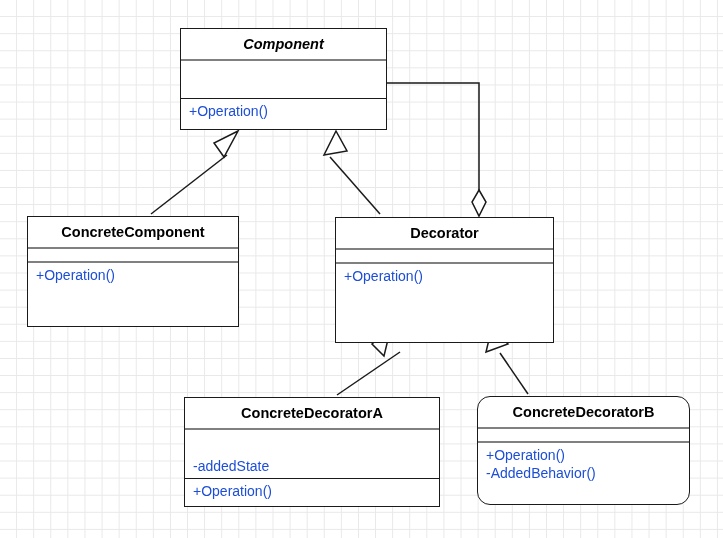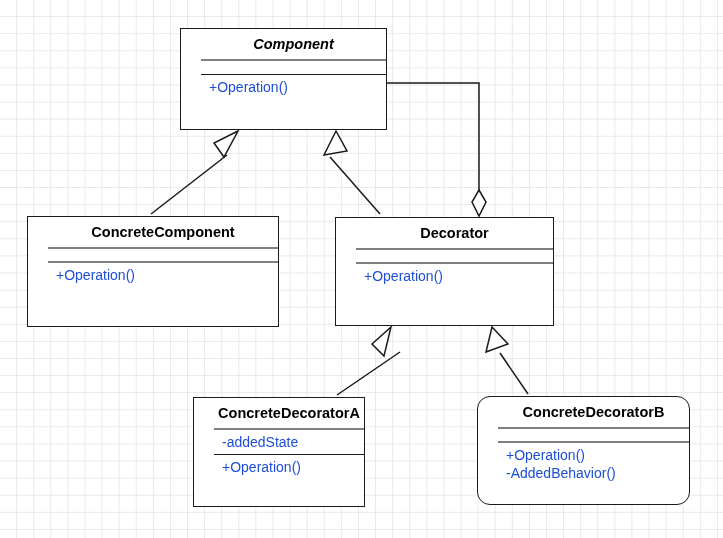--- a/index.html
+++ b/index.html
@@ -30,21 +30,20 @@
     width: 723px;
     height: 538px;
     pointer-events: none;
   }
   .uml-class {
     position: absolute;
     background: #ffffff;
     border: 1.6px solid #1a1a1a;
     box-sizing: border-box;
     z-index: 5;
-    padding-left: 20px;
   }
   .cls-title {
     text-align: center;
     font-weight: bold;
     font-size: 14.5px;
     color: #000000;
     line-height: 1;
     padding: 8px 4px 7px 4px;
     border-bottom: 2.2px solid #808080;
     white-space: nowrap;
@@ -62,20 +61,21 @@
   }
   .cls-compartment.empty-thin {
     height: 14px;
     padding: 0;
   }
   .cls-compartment.div-grey {
     border-bottom: 2.2px solid #808080;
   }
   .cls-compartment.div-dark {
     border-bottom: 1.6px solid #1a1a1a;
+    margin-top: 24px;
   }
   .cls-compartment.grow {
     flex: 1 1 auto;
   }
   .uml-class {
     display: flex;
     flex-direction: column;
   }
 </style>
 </head>
@@ -110,33 +110,33 @@
       <polygon points="492,327 486,352 508,344" fill="#ffffff" stroke="#1a1a1a" stroke-width="1.5" stroke-linejoin="miter"></polygon>
     </g>
   </svg>
 
   <div class="uml-class" style="left:180px; top:28px; width:207px; height:102px;">
     <div class="cls-title abstract">Component</div>
     <div class="cls-compartment empty-thin div-dark"></div>
     <div class="cls-compartment grow">+Operation()</div>
   </div>
 
-  <div class="uml-class" style="left:27px; top:216px; width:252px; height:111px;">
+  <div class="uml-class" style="left:27px; top:216px; width:212px; height:111px;">
     <div class="cls-title">ConcreteComponent</div>
     <div class="cls-compartment empty-thin div-grey"></div>
     <div class="cls-compartment grow">+Operation()</div>
   </div>
 
-  <div class="uml-class" style="left:335px; top:217px; width:219px; height:109px;">
+  <div class="uml-class" style="left:335px; top:217px; width:219px; height:126px;">
     <div class="cls-title">Decorator</div>
     <div class="cls-compartment empty-thin div-grey"></div>
     <div class="cls-compartment grow">+Operation()</div>
   </div>
 
-  <div class="uml-class" style="left:193px; top:397px; width:172px; height:110px;justify-content:space-between;">
+  <div class="uml-class" style="left:184px; top:397px; width:256px; height:110px;justify-content:space-between;">
     <div class="cls-title">ConcreteDecoratorA</div>
     <div class="cls-compartment div-dark">-addedState</div>
     <div class="cls-compartment grow">+Operation()</div>
   </div>
 
   <div class="uml-class" style="left:477px; top:396px; width:213px; height:109px;border-radius:13px;">
     <div class="cls-title">ConcreteDecoratorB</div>
     <div class="cls-compartment empty-thin div-grey"></div>
     <div class="cls-compartment grow">+Operation()
 -AddedBehavior()</div>

